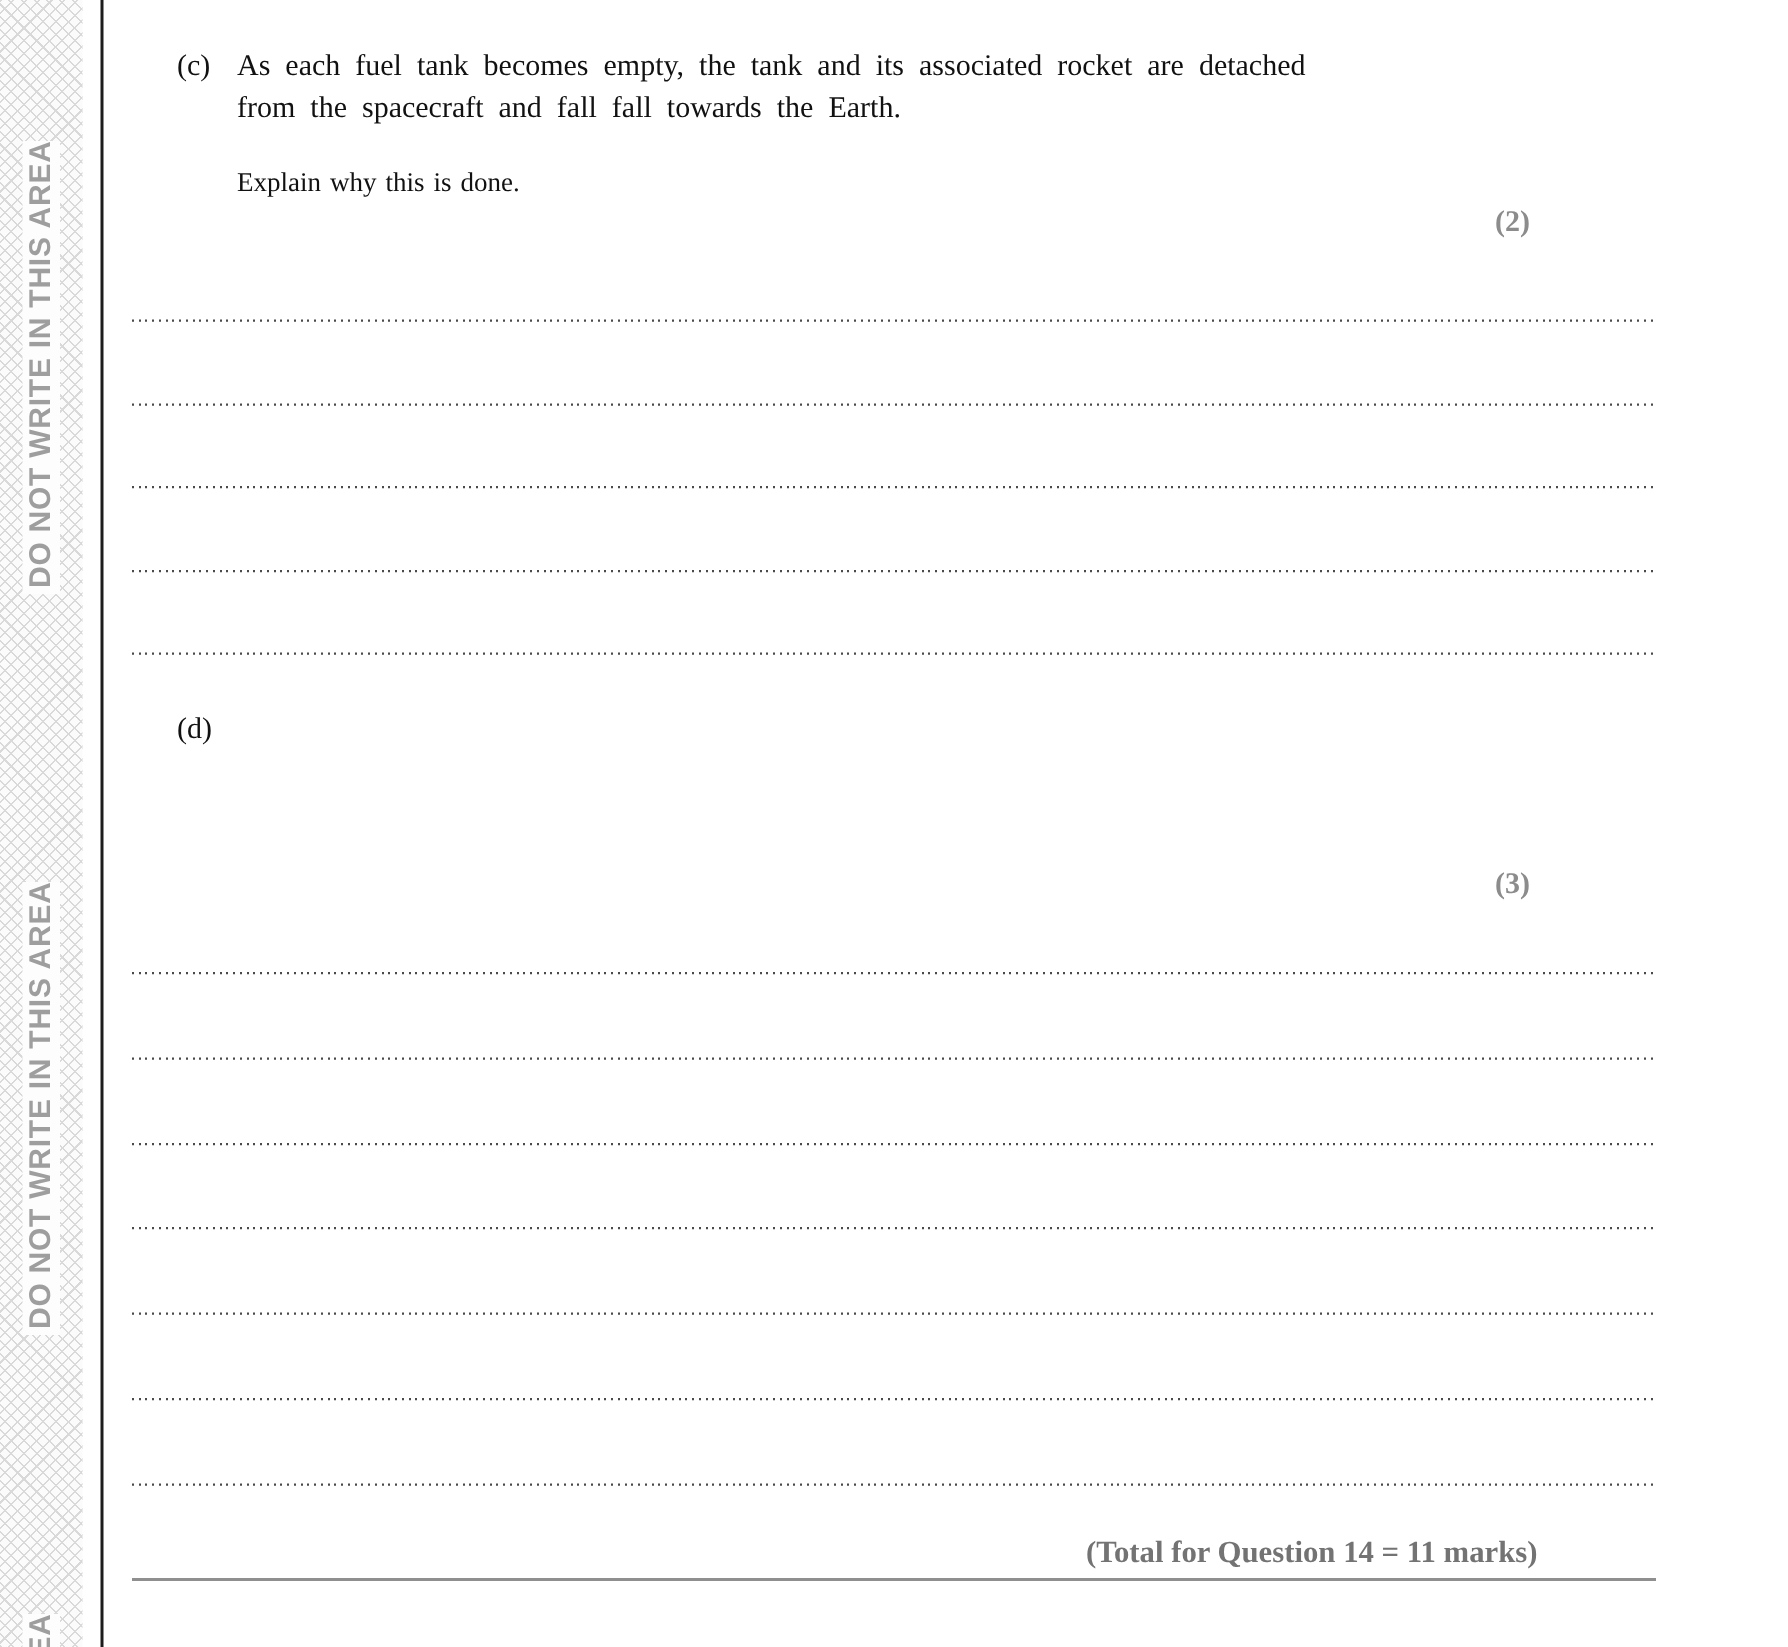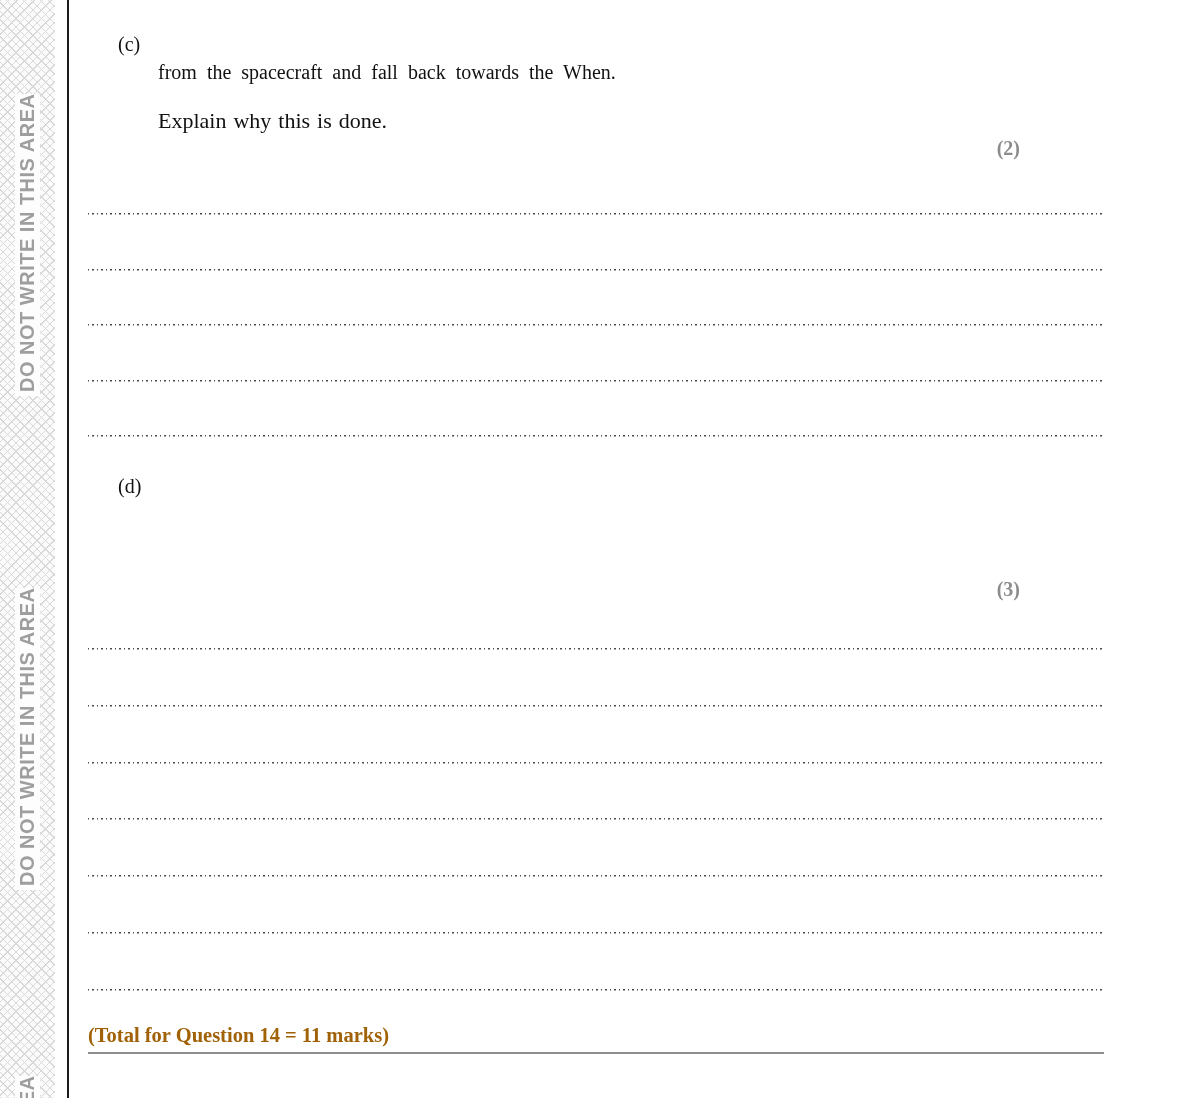--- a/index.html
+++ b/index.html
@@ -14,29 +14,29 @@
       repeating-linear-gradient(135deg,#d9d9d9 0 1px,transparent 1px 6px)}
   .warning-vert{position:absolute;left:15px;height:302px;writing-mode:vertical-rl;transform:rotate(180deg);
     font-family:"Liberation Sans",sans-serif;font-weight:700;font-size:20px;letter-spacing:.5px;
     color:#9e9e9e;background:#fdfdfd;padding:4px 1px;white-space:nowrap}
   .border-line{position:absolute;left:67px;top:0;width:2px;height:1098px;background:#1c1c1c}
 
   
   .part-row{position:absolute;display:flex;font-size:20px;line-height:28px}
   .part-label{width:40px;flex-shrink:0}
   .q-text{word-spacing:5px}
-  .prompt{position:absolute;font-size:22px;line-height:28px;word-spacing:1.5px}
+  .prompt{position:absolute;font-size:18px;line-height:28px;word-spacing:1.5px}
   .marks{position:absolute;left:88px;width:932px;text-align:right;font-size:20px;font-weight:700;color:#8c8c8c}
 
   
   .lines{position:absolute;left:88px;width:1016px}
   .answer-line{height:2px;background-image:repeating-linear-gradient(to right,#4a4a4a 0 1.3px,transparent 1.3px 4.5px);
     background-size:100% 1.5px;background-repeat:no-repeat;background-position:left top}
 
-  .total{position:absolute;left:88px;top:1024px;width:937px;font-size:20.5px;font-weight:700;color:#a16207}
+  .total{position:absolute;left:88px;top:1024px;width:937px;text-align:right;font-size:20.5px;font-weight:700;color:#737373}
   .bottom-rule{position:absolute;left:88px;top:1052px;width:1016px;height:2px;background:#8f8f8f}
 
   
   .c-row{left:118px;top:30px;width:870px}
   .c-prompt{left:158px;top:107px}
   .c-marks{top:137px}
   .c-lines{top:213px}
   .d-row{left:118px;top:472px;width:900px}
   .d-prompt{left:158px;top:549px}
   .d-marks{top:578px}
@@ -49,22 +49,22 @@
 
   <div class="margin-strip"></div>
   <div class="warning-vert" style="top:94px">DO NOT WRITE IN THIS AREA</div>
   <div class="warning-vert" style="top:588px">DO NOT WRITE IN THIS AREA</div>
   <div class="warning-vert" style="top:1076px">DO NOT WRITE IN THIS AREA</div>
   <div class="border-line"></div>
 
   <div class="part-row c-row">
     <span class="part-label">(c)</span>
     <span class="q-text">
-      <br>
-      <span>from the spacecraft and fall back towards the When.</span>
+      <span>As each fuel tank becomes empty, the tank and its associated rocket are detached</span><br>
+      <span>from the spacecraft and fall fall towards the Earth.</span>
     </span>
   </div>
   <div class="prompt c-prompt">Explain why this is done.</div>
   <div class="marks c-marks">(2)</div>
   <div class="lines c-lines">
       <div class="answer-line"></div>
       <div class="answer-line" style="margin-top: 53.5px;"></div>
       <div class="answer-line" style="margin-top: 53.5px;"></div>
       <div class="answer-line" style="margin-top: 53.5px;"></div>
       <div class="answer-line" style="margin-top: 53.5px;"></div>

